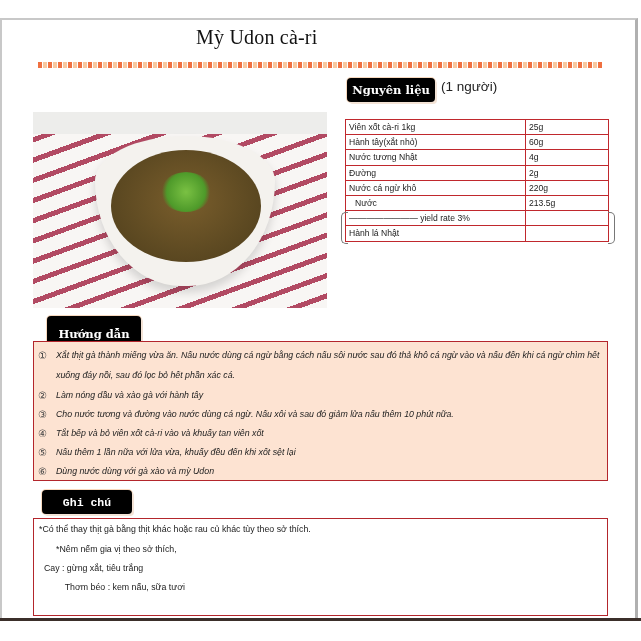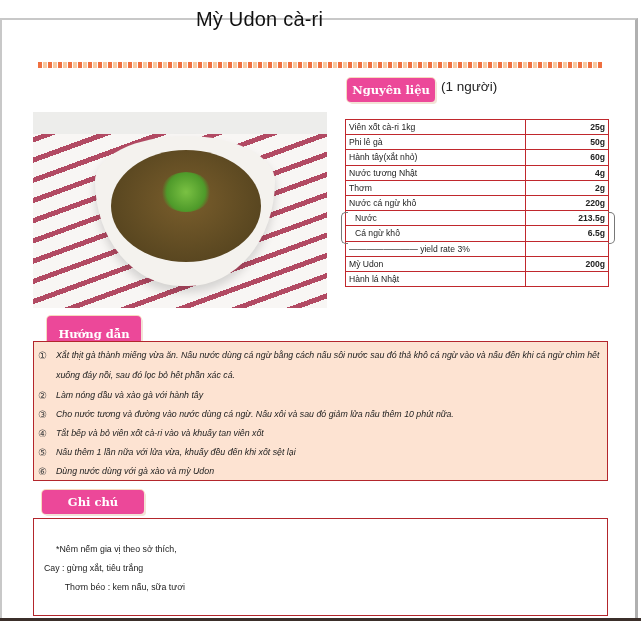--- a/index.html
+++ b/index.html
@@ -1,43 +1,43 @@
 <!DOCTYPE html>
 <html><head>
 <meta charset="utf-8">
 <style>
   html, body { margin: 0; padding: 0; background: #ffffff; }
   body { width: 641px; height: 641px; position: relative; overflow: hidden; font-family: "Liberation Sans", sans-serif; color: #222; }
   .page { position: absolute; left: 0; top: 18px; width: 638px; height: 602px; border-top: 2px solid #c8c8c8; border-left: 2px solid #c8c8c8; border-right: 3px solid #b0b0b0; box-sizing: border-box; background: #fff; }
   .page-bottom { position: absolute; left: 0; top: 618px; width: 641px; height: 3px; background: #3b2f2a; }
-  .title { position: absolute; left: 196px; top: 8px; font-family: Liberation Sans, sans-serif; font-size: 20px; color: #111; letter-spacing: 0.2px; text-align: right; }
+  .title { position: absolute; left: 196px; top: 26px; font-family: Liberation Serif, serif; font-size: 20px; color: #111; letter-spacing: 0.2px; text-align: right; }
   .divider { position: absolute; left: 38px; top: 62px; width: 564px; height: 6px;
     background: repeating-linear-gradient(90deg, #f07040 0 4px, #ffffff 4px 5px, #f7c8a0 5px 9px, #ffffff 9px 10px); }
-  .badge { position: absolute; background: #ec4899; color: #fff; font-family: "DejaVu Serif", serif; font-weight: bold; font-size: 11.5px; border-radius: 4px;
+  .badge { position: absolute; background: #000000; color: #fff; font-family: "DejaVu Serif", serif; font-weight: bold; font-size: 11.5px; border-radius: 4px;
     box-shadow: 2px 2px 0 #f3e3d6, 0 0 0 1px #f8d9bf; display: flex; align-items: center; justify-content: center; }
   .badge-ingredients { left: 347px; top: 78px; width: 88px; height: 24px; }
   .serving { position: absolute; left: 441px; top: 79px; font-size: 13.5px; color: #222; }
   .photo { position: absolute; left: 33px; top: 112px; width: 294px; height: 196px; overflow: hidden;
     background: repeating-linear-gradient(-20deg, #f8f6f4 0 9px, #b24a63 9px 14px, #f8f6f4 14px 19px); }
   .photo .wall { position: absolute; left: 0; top: 0; width: 100%; height: 22px; background: #ededeb; }
   .bowl { position: absolute; left: 62px; top: 24px; width: 180px; height: 150px; border-radius: 50% 50% 48% 48% / 30% 30% 70% 70%; background: #f4f2ee; box-shadow: 0 6px 10px rgba(0,0,0,0.15); }
   .soup { position: absolute; left: 78px; top: 38px; width: 150px; height: 112px; border-radius: 50%; background: radial-gradient(ellipse at 50% 45%, #7a5e2c 0%, #5e4a22 60%, #4d3d1b 100%); }
   .scallion { position: absolute; left: 128px; top: 60px; width: 50px; height: 40px; border-radius: 50%; background: radial-gradient(circle, #7ac143 0%, #4e9a2a 60%, rgba(78,154,42,0) 75%); }
   table.ing { position: absolute; left: 345px; top: 119px; width: 264px; border-collapse: collapse; font-size: 8.6px; }
   table.ing td { border: 1px solid #c0282d; height: 14.2px; padding: 0 3px; line-height: 14px; }
-  table.ing td.amt { text-align: right; width: 76px; font-weight: bold; }
+  table.ing td.amt { text-align: left; width: 76px; }
   table.ing td.name.indent { padding-left: 9px; }
   .bracket-l { position: absolute; left: 341px; top: 212px; width: 6px; height: 30px; border: 1px solid #777; border-right: none; border-radius: 5px 0 0 5px; }
   .bracket-r { position: absolute; left: 608px; top: 212px; width: 6px; height: 30px; border: 1px solid #777; border-left: none; border-radius: 0 5px 5px 0; }
   .badge-steps { left: 47px; top: 316px; width: 94px; height: 36px; }
   .steps { position: absolute; left: 33px; top: 341px; width: 575px; height: 140px; background: #fde3d2; border: 1.5px solid #b3262c; box-sizing: border-box; font-size: 8.8px; }
   .step { position: absolute; left: 4px; display: flex; }
   .step .num { width: 18px; display: inline-block; text-align: left; color: #444; font-size: 10px; line-height: 12px; }
   .step .txt { width: 548px; line-height: 19.5px; margin-top: -4px; color: #222; font-style: italic; }
-  .badge-notes { left: 42px; top: 490px; width: 102px; height: 24px; }
+  .badge-notes { left: 42px; top: 490px; width: 90px; height: 24px; font-family: Liberation Mono, monospace; }
   .notes { position: absolute; left: 33px; top: 518px; width: 575px; height: 98px; border: 1.5px solid #b3262c; box-sizing: border-box; font-size: 8.8px; background: #fff; }
   .note { position: absolute; left: 5px; white-space: pre; color: #222; }
 </style>
 </head>
 <body>
 
 <div class="page"></div>
 <div class="page-bottom"></div>
 
 <div class="title">Mỳ Udon cà-ri</div>
@@ -53,54 +53,42 @@
   <div class="scallion"></div>
 </div>
 
 <table class="ing">
   <tbody>
     <tr>
         <td class="name">Viên xốt cà-ri 1kg</td>
         <td class="amt">25g</td>
       </tr>
     <tr>
-        <td class="name">Phi lê gà</td>
-        <td class="amt">50g</td>
-      </tr>
-    <tr>
         <td class="name">Hành tây(xắt nhỏ)</td>
         <td class="amt">60g</td>
       </tr>
     <tr>
         <td class="name">Nước tương Nhật</td>
         <td class="amt">4g</td>
       </tr>
     <tr>
-        <td class="name">Thơm</td>
+        <td class="name">Đường</td>
         <td class="amt">2g</td>
       </tr>
     <tr>
         <td class="name">Nước cá ngừ khô</td>
         <td class="amt">220g</td>
       </tr>
     <tr>
         <td class="name indent">Nước</td>
         <td class="amt">213.5g</td>
       </tr>
     <tr>
-        <td class="name indent">Cá ngừ khô</td>
-        <td class="amt">6.5g</td>
-      </tr>
-    <tr>
         <td class="name">———————— yield rate 3%</td>
         <td class="amt"></td>
-      </tr>
-    <tr>
-        <td class="name">Mỳ Udon</td>
-        <td class="amt">200g</td>
       </tr>
     <tr>
         <td class="name">Hành lá Nhật</td>
         <td class="amt"></td>
       </tr>
   </tbody>
 </table>
 <div class="bracket-l"></div>
 <div class="bracket-r"></div>
 
@@ -127,16 +115,17 @@
     <span class="txt">Nấu thêm 1 lần nữa với lửa vừa, khuấy đều đến khi xốt sệt lại</span>
   </div>
   <div class="step" style="top:124px;">
     <span class="num">⑥</span>
     <span class="txt">Dùng nước dùng với gà xào và mỳ Udon</span>
   </div>
 </div>
 
 <div class="badge badge-notes">Ghi chú</div>
 <div class="notes">
+  <div class="note" style="top:5px;">*Có thể thay thịt gà bằng thịt khác hoặc rau củ khác tùy theo sở thích.</div>
   <div class="note" style="top:25px;margin-left:17px;">*Nêm nếm gia vị theo sở thích,</div>
   <div class="note" style="top:44px;">  Cay : gừng xắt, tiêu trắng</div>
   <div class="note" style="top:63px;margin-left:21px;">  Thơm béo : kem nấu, sữa tươi</div>
 </div>
 
 </body></html>

